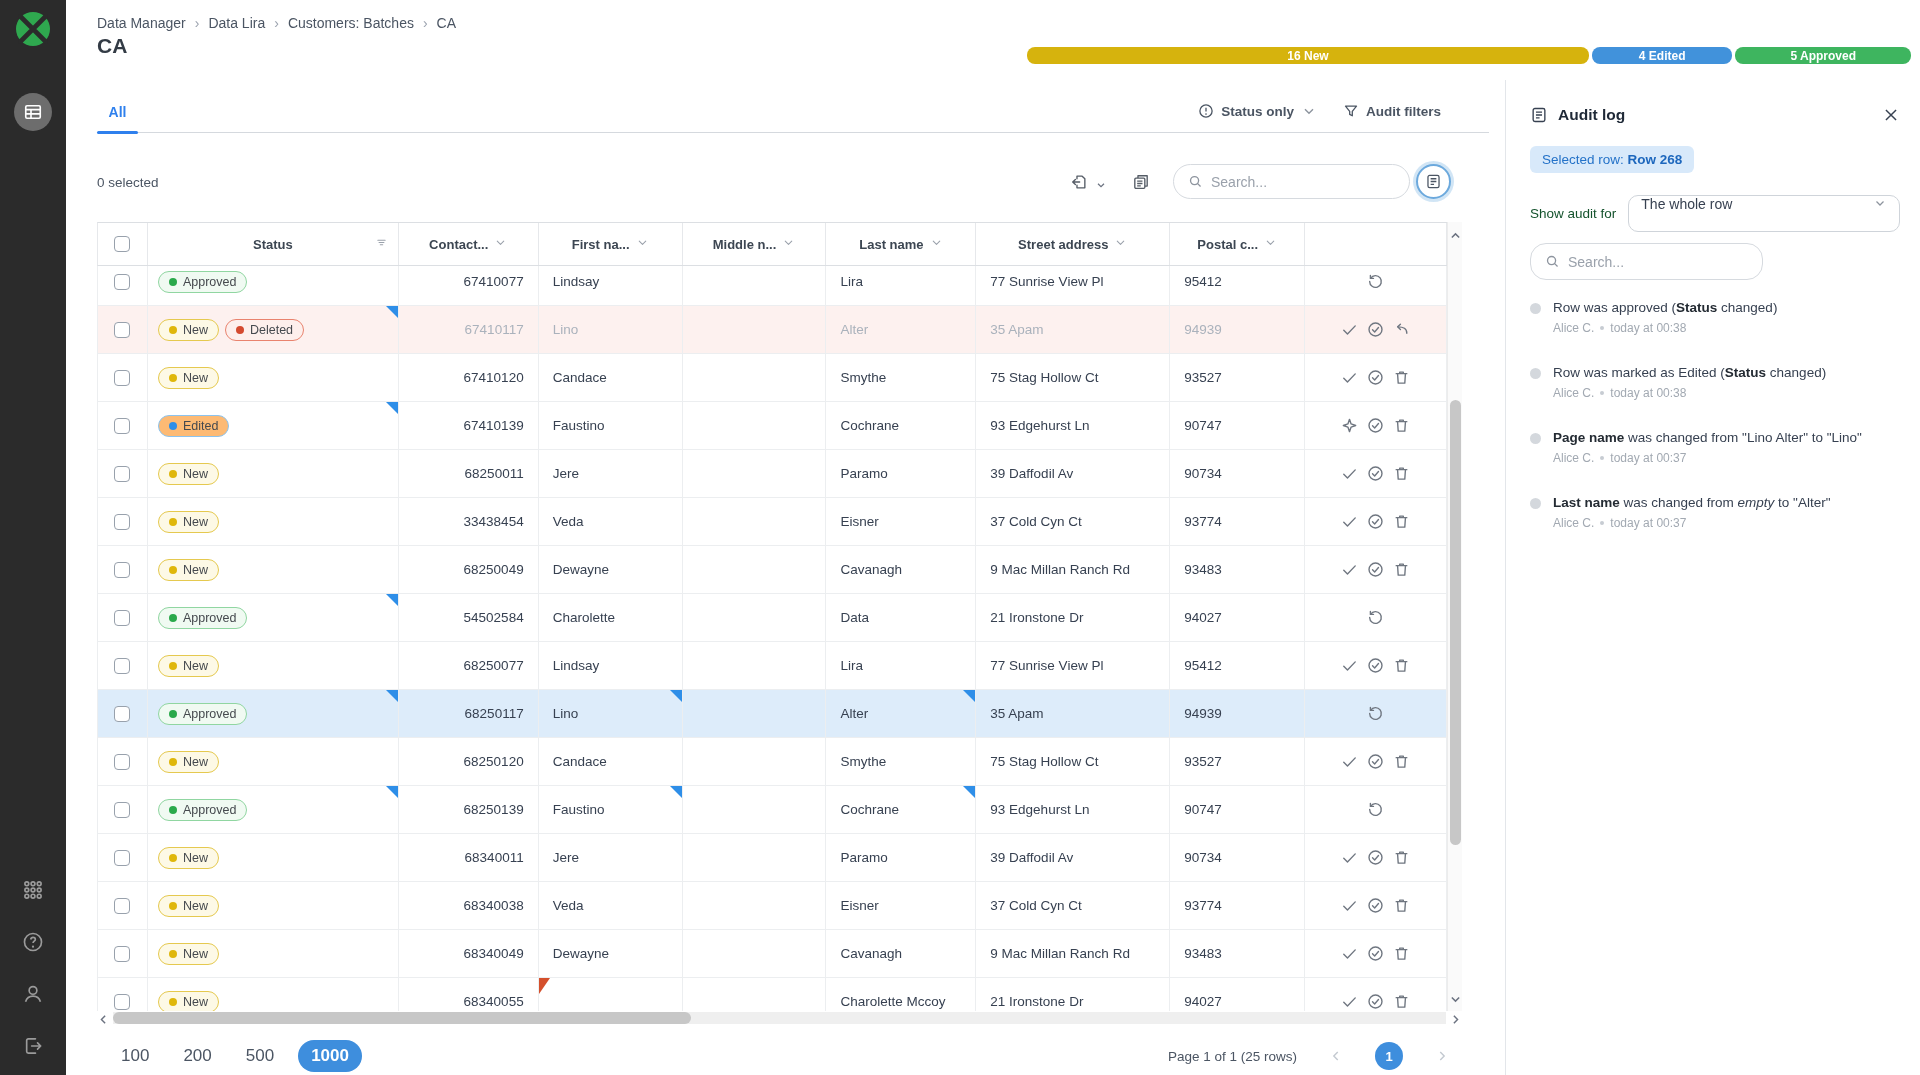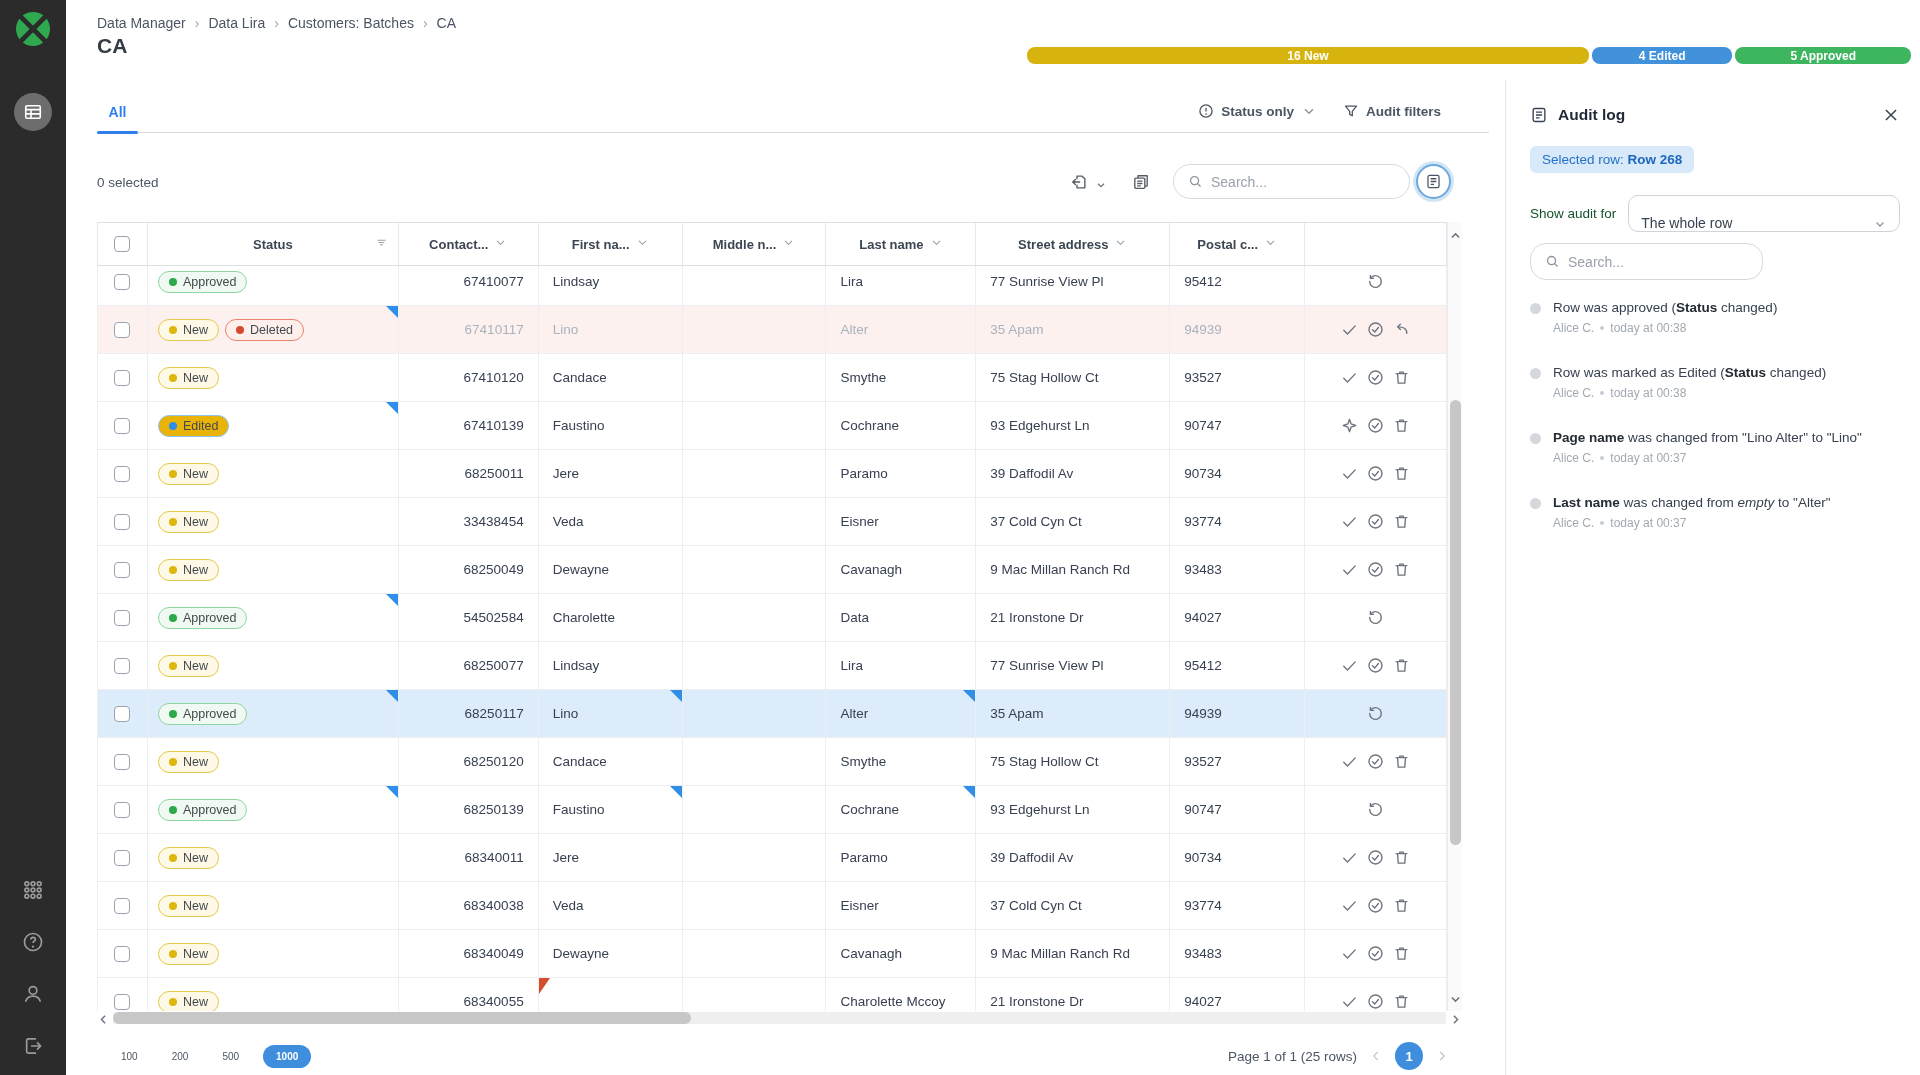--- a/index.html
+++ b/index.html
@@ -76,21 +76,21 @@
   .tri-edit { position:absolute; top:0; right:0; width:0; height:0;
     border-top:12px solid #2e8ee8; border-left:12px solid transparent; }
   .tri-err { position:absolute; top:0; left:0; width:0; height:0;
     border-top:16px solid #d4502c; border-right:11px solid transparent; }
   .badge { display:inline-flex; align-items:center; gap:6px; border-radius:999px; padding:3px 10px;
     font-size:12.5px; color:#45494e; background:#fff; border:1px solid #ccc; white-space:nowrap; }
   .badge .dot { width:8px; height:8px; border-radius:50%; }
   .b-new { background:#fdf9e6; border-color:#e5c94f; } .b-new .dot { background:#dfb70c; }
   .b-approved { background:#f0faf2; border-color:#90d6a1; } .b-approved .dot { background:#2aa94b; }
   .b-deleted { background:#fdefec; border-color:#e9836e; } .b-deleted .dot { background:#d44a2f; }
-  .b-edited { background:#eab308; border-color:#8cc3ee; } .b-edited .dot { background:#2e8ee8; }
+  .b-edited { background:#fdba74; border-color:#8cc3ee; } .b-edited .dot { background:#2e8ee8; }
   .cbx { width:16px; height:16px; border:1.5px solid #98a1ac; border-radius:4px; background:#fff; margin:0 auto; }
   .cell.c-check, .th.c-check { justify-content:center; padding:0; }
   .acts { display:flex; align-items:center; justify-content:center; gap:9px; }
   .act { width:17px; height:17px; color:#6f7680; display:flex; align-items:center; justify-content:center; }
   .act svg { width:17px; height:17px; }
   .act.empty { visibility:hidden; }
 
   
   .vscroll { position:absolute; left:1381px; top:222px; width:15px; height:789px; background:#fafafa;
     border-left:1px solid #ececec; }
@@ -100,43 +100,43 @@
   .hscroll { position:absolute; left:31px; top:1011px; width:1365px; height:14px; }
   .htrack { position:absolute; left:16px; top:1px; right:16px; height:12px; background:#efefef; }
   .hthumb { position:absolute; left:0; top:0; width:578px; height:12px; background:#c7c7c7; border-radius:6px; }
   .harr { position:absolute; top:1px; width:13px; height:13px; color:#6b7280; }
   .harr svg { width:13px; height:13px; }
 
   
   .pagination { position:absolute; left:31px; top:1040px; width:1352px; height:32px;
     display:flex; align-items:center; }
   .psizes { display:flex; align-items:center; gap:14px; margin-left:14px; }
-  .psize { font-size:10px; color:#4b5563; padding:6px 10px; }
+  .psize { font-size:17px; color:#4b5563; padding:6px 10px; }
   .psize.active { background:#3e8edd; color:#fff; border-radius:999px; padding:6px 13px; font-weight:bold; }
-  .pag-right { margin-left:auto; display:flex; align-items:center; gap:12px; }
+  .pag-right { margin-left:auto; display:flex; align-items:center; gap:32px; }
   .pag-summary { font-size:13.5px; color:#4b5563; }
   .pag-chev { width:14px; height:14px; color:#c3c9d0; } .pag-chev svg{ width:14px; height:14px; }
   .pag-current { width:28px; height:28px; border-radius:50%; background:#3e8edd; color:#fff;
     font-size:13px; font-weight:bold; display:flex; align-items:center; justify-content:center; }
 
   
   .panel { position:absolute; left:1505px; top:80px; width:415px; height:995px;
     border-left:1px solid #e3e6ea; padding:26px 20px 0 24px; background:#fff; }
   .panel-head { display:flex; align-items:center; gap:10px; }
   .panel-head svg { width:18px; height:18px; color:#374151; }
   .panel-title { font-size:15.5px; font-weight:bold; color:#1f2937; }
   .panel-close { margin-left:auto; width:18px; height:18px; color:#4b5563; }
   .panel-close svg { width:18px; height:18px; }
   .chip { display:inline-block; margin-top:22px; background:#d8e9fa; color:#2472c8;
     font-size:13.5px; padding:6px 12px; border-radius:6px; }
   .chip b { color:#1d67bd; }
   .pnl-row { display:flex; align-items:center; margin-top:22px; }
   .pnl-label { font-size:13.5px; color:#14532d; }
   .selectbox { margin-left:12px; flex:1; height:37px; border:1px solid #cfd4da; border-radius:10px;
-    display:flex; align-items:flex-end; padding:0 12px; font-size:14px; color:#374151; }
+    display:flex; align-items:flex-start; padding:0 12px; font-size:14px; color:#374151; }
   .selectbox svg { margin-left:auto; width:14px; height:14px; color:#8d949e; }
   .sort-chev { width:14px; height:14px; color:#6b7280; margin-left:14px; } .sort-chev svg{width:14px;height:14px;}
   .panel-search { margin-left:auto; width:233px; height:37px; border-radius:16px; }
   .entries { margin-top:30px; }
   .entry { display:flex; gap:12px; margin-bottom:29px; }
   .entry-dot { flex:none; width:11px; height:11px; border-radius:50%; background:#d4d8dd; margin-top:4px; }
   .entry-title { font-size:13.5px; color:#374151; line-height:18px; }
   .entry-title b { color:#242b33; }
   .entry-meta { margin-top:4px; font-size:12px; color:#a2a9b2; }
   .entry-meta .msep { display:inline-block; width:4px; height:4px; border-radius:50%;

